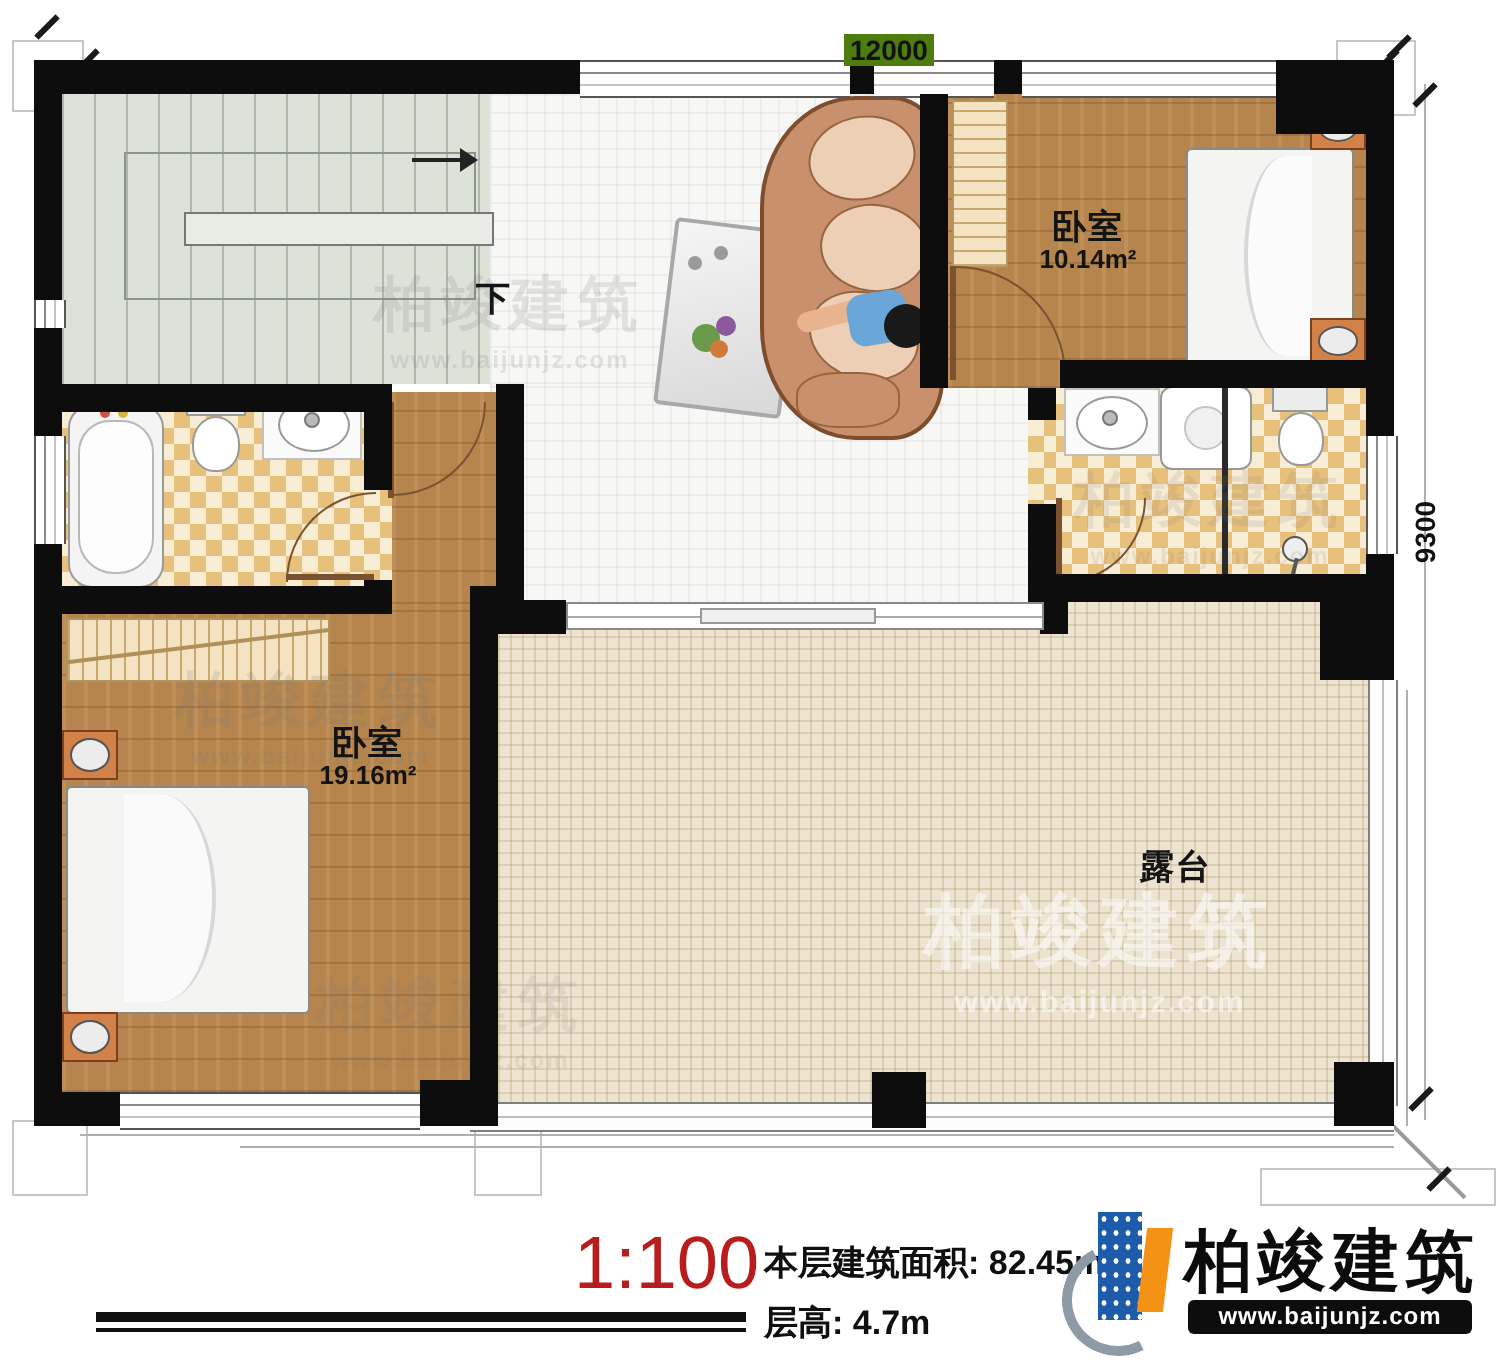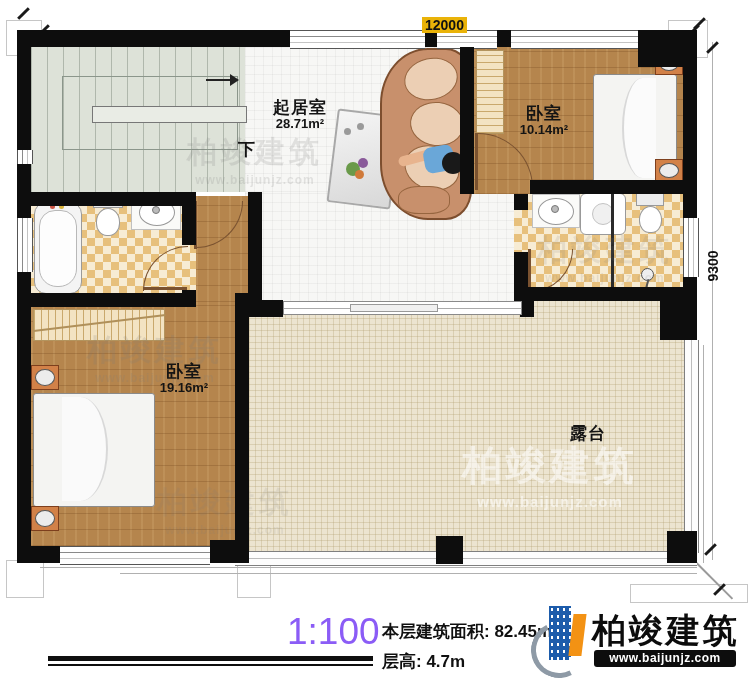--- a/index.html
+++ b/index.html
@@ -42,36 +42,36 @@
   .ns{position:absolute;background:#d28148;border:1.5px solid #7d3f1d;z-index:2}
   .nsc{position:absolute;inset:3px;border-radius:50%;background:#ececec;border:1.5px solid #555}
   .matt{position:absolute;background-color:#70c2dc;border:1px solid #4895ae;border-radius:4px;
         background-image:radial-gradient(rgba(25,85,105,.85) .9px,transparent 1.3px);background-size:11px 11px}
   .pil{position:absolute;background:#5ec2da;border:2px solid #fff;border-radius:3px;box-shadow:0 0 0 1px #8fc9d8}
   .cream{position:absolute;background-color:#f3e3c2;border:1.5px solid #b3945e;z-index:2}
   
   .rlabel{position:absolute;z-index:7;text-align:center;color:#141414;line-height:1.12}
   .rname{font-size:17px;font-weight:bold;letter-spacing:1px}
   .rarea{font-size:13px;font-weight:bold}
-  .dim{position:absolute;z-index:8;font-size:14px;font-weight:bold;color:#111;background:#eab308;padding:0 3px}
+  .dim{position:absolute;z-index:8;font-size:14px;font-weight:bold;color:#111;background:#4d7c0f;padding:0 3px}
   
   .wm{position:absolute;z-index:4;color:#7c7c7c;opacity:.18;font-weight:bold;text-align:center;pointer-events:none}
   .wm .wm-name{font-size:30px;letter-spacing:4px;white-space:nowrap}
   .wm .wm-url{font-size:12px;letter-spacing:1px}
   .wm-light{color:#ffffff;opacity:.55}
   .wm-light .wm-name{font-size:40px}
   .wm-light .wm-url{font-size:15px}
   
   .railh{position:absolute;background:#fdfdfd;border-top:1.5px solid #7f7f7f;border-bottom:1.5px solid #7f7f7f;z-index:5;
         background-image:linear-gradient(#bdbdbd,#bdbdbd);background-size:100% 1px;background-position:0 50%;background-repeat:no-repeat}
   .railv{position:absolute;background:#fdfdfd;border-left:1.5px solid #7f7f7f;border-right:1.5px solid #7f7f7f;z-index:5;
         background-image:linear-gradient(#bdbdbd,#bdbdbd);background-size:1px 100%;background-position:50% 0;background-repeat:no-repeat}
   
   .tb-title{position:absolute;left:52px;top:604px;font-size:43px;font-weight:bold;letter-spacing:3px;color:#0f0f0f;z-index:9}
-  .tb-scale{position:absolute;left:287px;top:611px;font-size:37px;font-weight:400;color:#8b5cf6;z-index:9}
+  .tb-scale{position:absolute;left:287px;top:611px;font-size:37px;font-weight:400;color:#b91c1c;z-index:9}
   .tb-line1{position:absolute;left:48px;top:656px;width:325px;height:5px;background:#0f0f0f;z-index:9}
   .tb-line2{position:absolute;left:48px;top:664px;width:325px;height:2px;background:#0f0f0f;z-index:9}
   .tb-meta{position:absolute;font-size:17px;font-weight:600;color:#101010;z-index:9}
   .brand-name{position:absolute;left:592px;top:608px;font-size:34px;font-weight:bold;letter-spacing:3px;color:#0c0c0c;z-index:9;white-space:nowrap}
   .brand-url{position:absolute;left:594px;top:650px;width:142px;height:17px;background:#0d0d0d;border-radius:3px;color:#fff;
              font-size:12px;font-weight:bold;text-align:center;line-height:17px;letter-spacing:.5px;z-index:9}
 </style>
 </head>
 <body>
 
@@ -246,24 +246,20 @@
   <div class="leaf" style="left:528px;top:249px;width:3px;height:42px"></div>
 
   <div class="fx" style="left:283px;top:301px;width:237px;height:12px;background:#fff;border:1.2px solid #8a8a8a;z-index:6;background-image:linear-gradient(#aaa,#aaa);background-size:100% 1px;background-position:0 50%;background-repeat:no-repeat"></div>
   <div class="fx" style="left:350px;top:304px;width:86px;height:6px;background:#f0f0f0;border:1px solid #999;z-index:6"></div>
 
   <div class="railh" style="left:235px;top:551px;width:462px;height:13px"></div>
   <div class="railv" style="left:684px;top:340px;width:13px;height:213px"></div>
   <div class="w" style="left:436px;top:536px;width:27px;height:28px"></div>
   <div class="w" style="left:667px;top:531px;width:30px;height:32px"></div>
 
-  <div class="rlabel" style="left:252px;top:98px;width:96px">
-    <div class="rname">起居室</div>
-    <div class="rarea">28.71m²</div>
-  </div>
   <div class="rlabel" style="left:496px;top:104px;width:96px">
     <div class="rname">卧室</div>
     <div class="rarea">10.14m²</div>
   </div>
   <div class="rlabel" style="left:136px;top:362px;width:96px">
     <div class="rname">卧室</div>
     <div class="rarea">19.16m²</div>
   </div>
   <div class="rlabel" style="left:548px;top:424px;width:80px">
     <div class="rname">露台</div>

